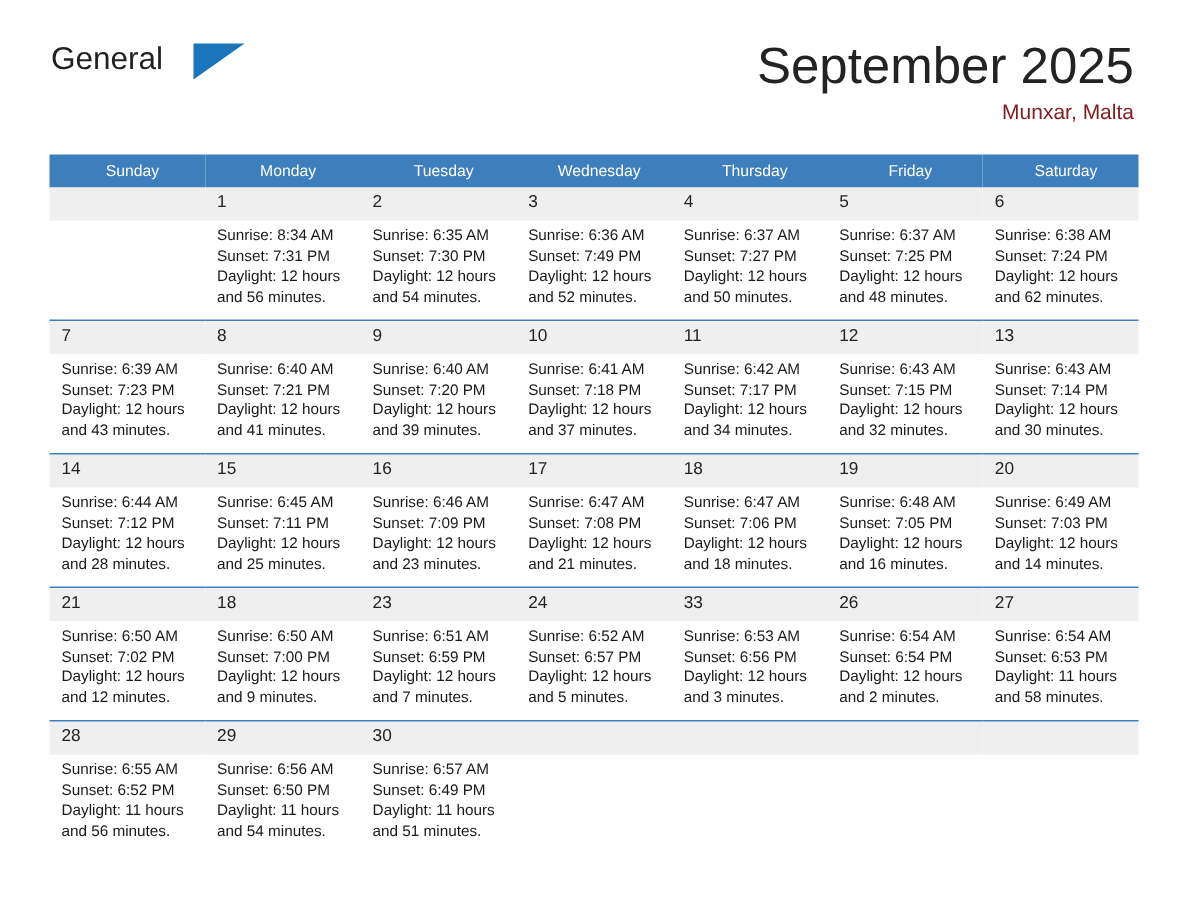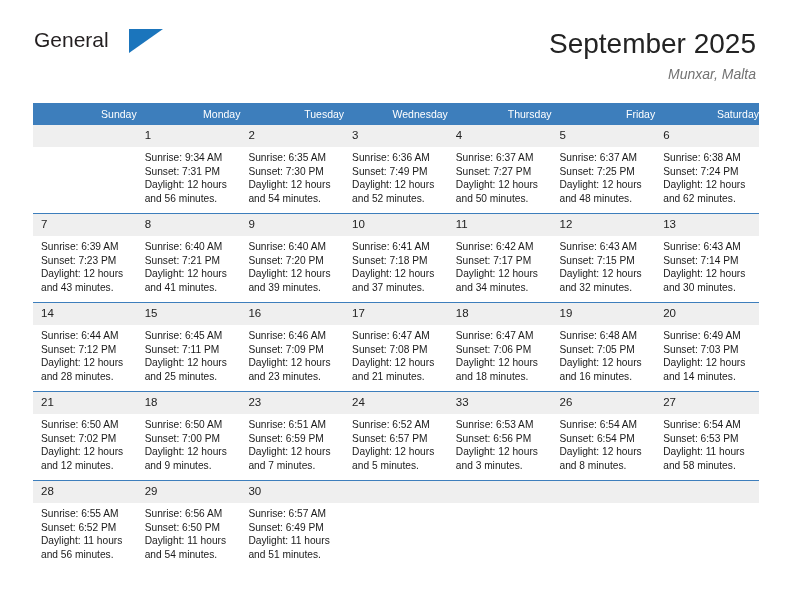--- a/index.html
+++ b/index.html
@@ -58,49 +58,48 @@
     border-left: 34px solid #1b75bc;
     border-bottom: 24px solid transparent;
   }
   .titles {
     position: absolute;
     right: 36px;
     top: 28px;
     text-align: right;
   }
   .month-title {
-    font-size: 28px;
+    font-size: 34px;
     color: #232323;
     line-height: 32px;
     white-space: nowrap;
   }
   .location {
     font-size: 14px;
-    color: #737373;
+    color: #7f1d1d;
     line-height: 20px;
     margin-top: 4px;
     white-space: nowrap;
-    font-style: italic;
   }
 
   
   .cal {
     position: absolute;
     left: 33px;
     top: 103px;
     width: 726px;
     border-collapse: collapse;
     table-layout: fixed;
   }
   .cal th {
     background: #3d7ebc;
     color: #ffffff;
     font-size: 10.5px;
     font-weight: normal;
-    text-align: right;
+    text-align: center;
     padding: 5px 0 5px 7px;
     height: 11px;
     line-height: 12px;
   }
   .weekrow > td {
     vertical-align: top;
     padding: 0;
     border-top: 1.5px solid #3d7ebc;
     height: 88px;
   }
@@ -166,21 +165,21 @@
             <div class="details">
               <div></div>
               <div></div>
               <div></div>
               <div></div>
             </div>
           </td>
           <td>
             <div class="daynum">1</div>
             <div class="details">
-              <div>Sunrise: 9:34 AM</div>
+              <div>Sunrise: 8:34 AM</div>
               <div>Sunset: 7:31 PM</div>
               <div>Daylight: 12 hours</div>
               <div>and 56 minutes.</div>
             </div>
           </td>
           <td>
             <div class="daynum">2</div>
             <div class="details">
               <div>Sunrise: 6:35 AM</div>
               <div>Sunset: 7:30 PM</div>
@@ -400,21 +399,21 @@
               <div>Daylight: 12 hours</div>
               <div>and 3 minutes.</div>
             </div>
           </td>
           <td>
             <div class="daynum">26</div>
             <div class="details">
               <div>Sunrise: 6:54 AM</div>
               <div>Sunset: 6:54 PM</div>
               <div>Daylight: 12 hours</div>
-              <div>and 8 minutes.</div>
+              <div>and 2 minutes.</div>
             </div>
           </td>
           <td>
             <div class="daynum">27</div>
             <div class="details">
               <div>Sunrise: 6:54 AM</div>
               <div>Sunset: 6:53 PM</div>
               <div>Daylight: 11 hours</div>
               <div>and 58 minutes.</div>
             </div>

